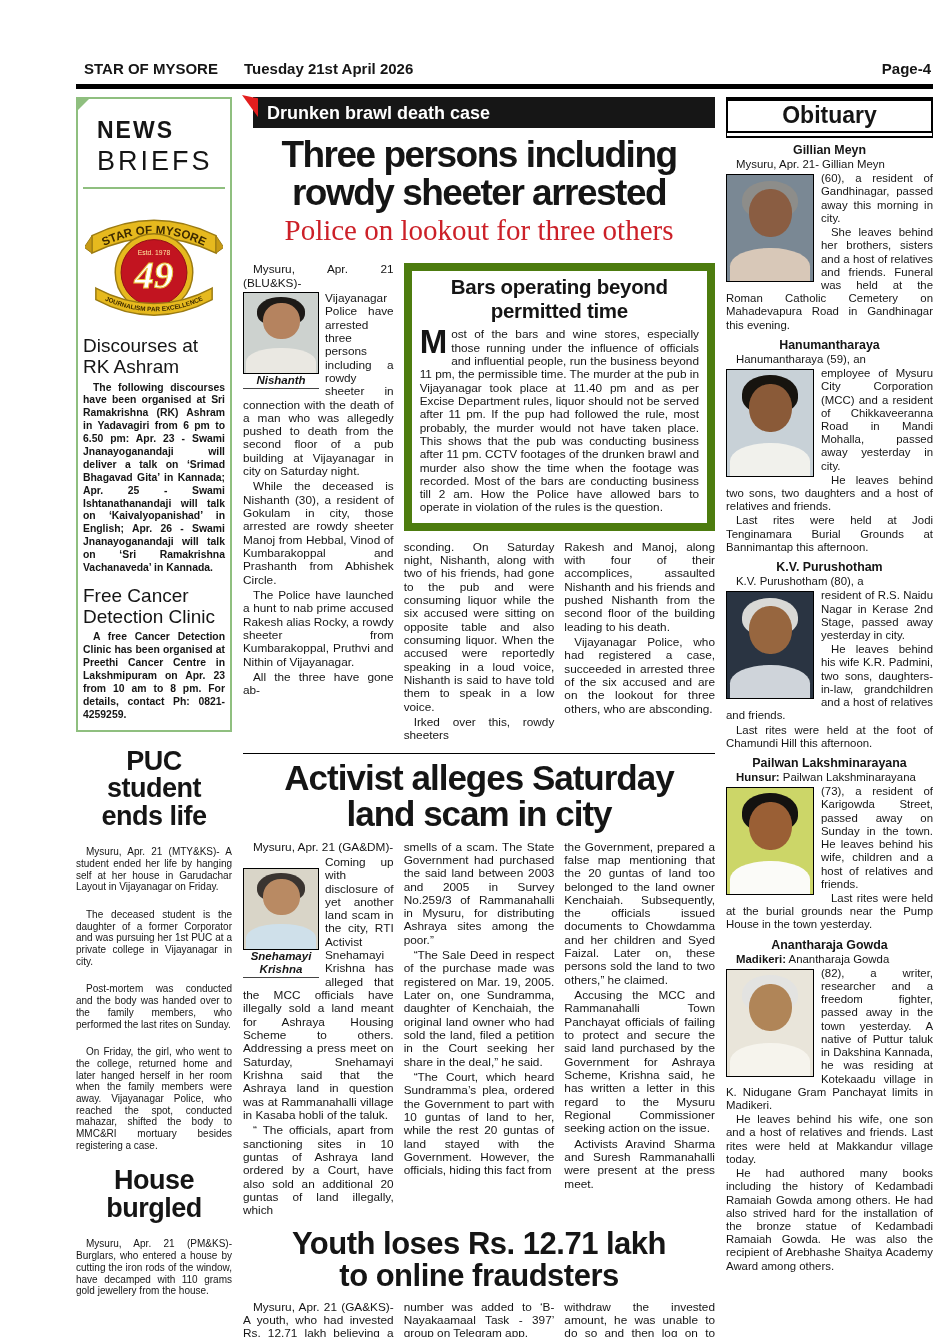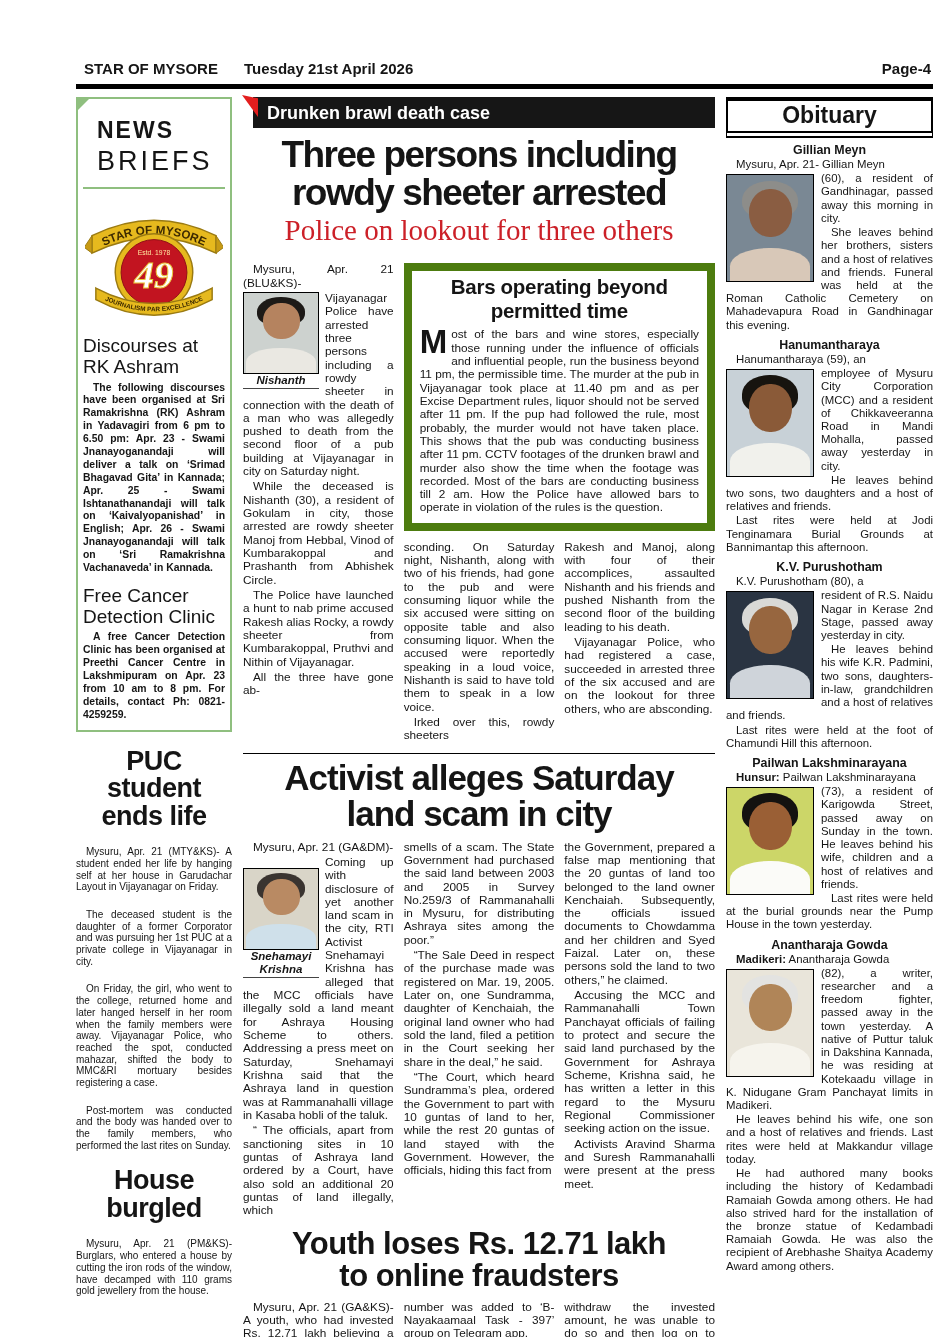--- a/index.html
+++ b/index.html
@@ -105,22 +105,22 @@
         </div>
         <h3 class="brief-h">Discourses at RK Ashram</h3>
         <p class="brief-p ind">The following discourses have been organised at Sri Ramakrishna (RK) Ashram in Yadavagiri from 6 pm to 6.50 pm: Apr. 23 - Swami Jnanayoganandaji will deliver a talk on ‘Srimad Bhagavad Gita’ in Kannada; Apr. 25 - Swami Ishtanathanandaji will talk on ‘Kaivalyopanishad’ in English; Apr. 26 - Swami Jnanayoganandaji will talk on ‘Sri Ramakrishna Vachanaveda’ in Kannada.</p>
         <h3 class="brief-h">Free Cancer Detection Clinic</h3>
         <p class="brief-p ind">A free Cancer Detection Clinic has been organised at Preethi Cancer Centre in Lakshmipuram on Apr. 23 from 10 am to 8 pm. For details, contact Ph: 0821-4259259.</p>
       </div>
 
       <h2 class="side-h">PUC student ends life</h2>
       <p class="side-p ind">Mysuru, Apr. 21 (MTY&amp;KS)- A student ended her life by hanging self at her house in Garudachar Layout in Vijayanagar on Friday.</p>
       <p class="side-p ind">The deceased student is the daughter of a former Corporator and was pursuing her 1st PUC at a private college in Vijayanagar in city.</p>
+      <p class="side-p ind">Post-mortem was conducted and the body was handed over to the family members, who performed the last rites on Sunday.</p>
       <p class="side-p ind">On Friday, the girl, who went to the college, returned home and later hanged herself in her room when the family members were away. Vijayanagar Police, who reached the spot, conducted mahazar, shifted the body to MMC&amp;RI mortuary besides registering a case.</p>
-      <p class="side-p ind">Post-mortem was conducted and the body was handed over to the family members, who performed the last rites on Sunday.</p>
 
       <h2 class="side-h">House burgled</h2>
       <p class="side-p ind">Mysuru, Apr. 21 (PM&amp;KS)- Burglars, who entered a house by cutting the iron rods of the window, have decamped with 110 grams gold jewellery from the house.</p>
 
     </div>
 
     <div>
       <div class="kicker">
         <span class="flag"></span>
         <span>Drunken brawl death case</span>

